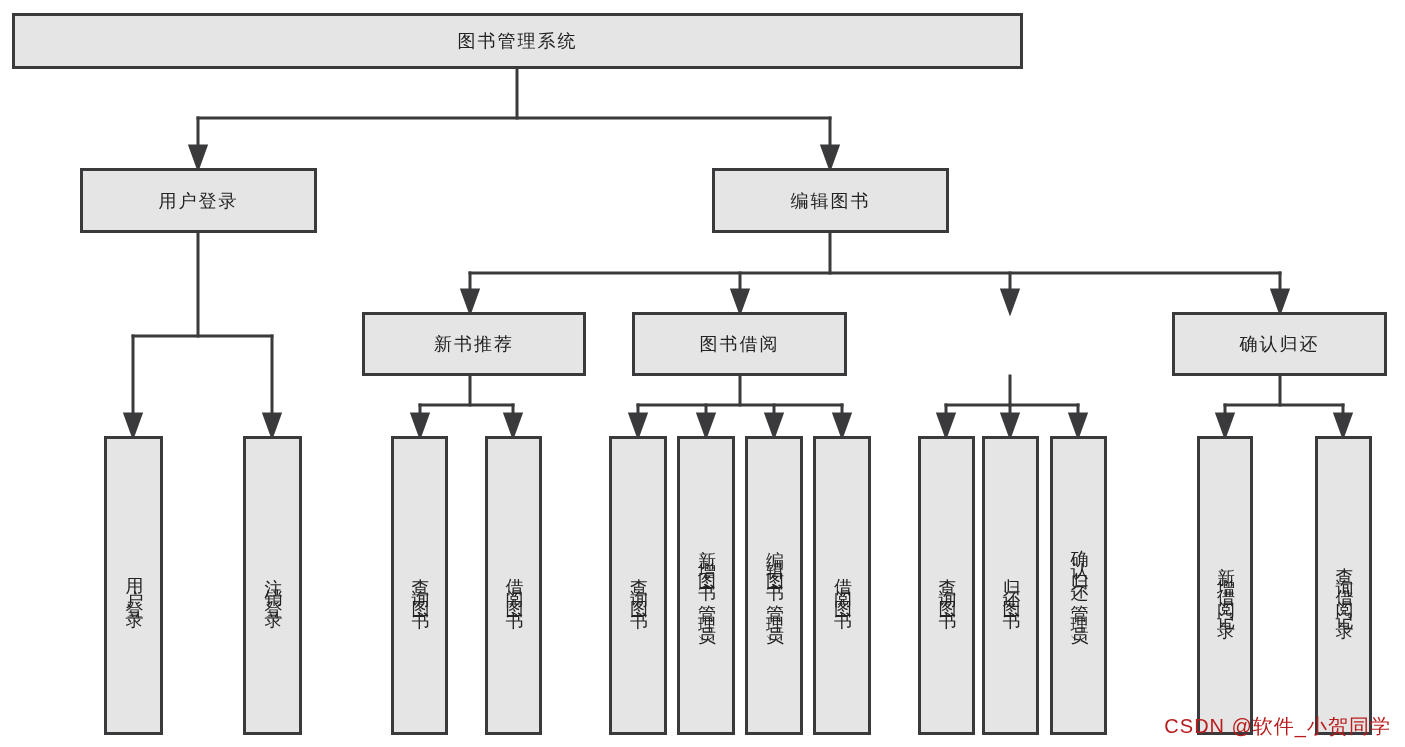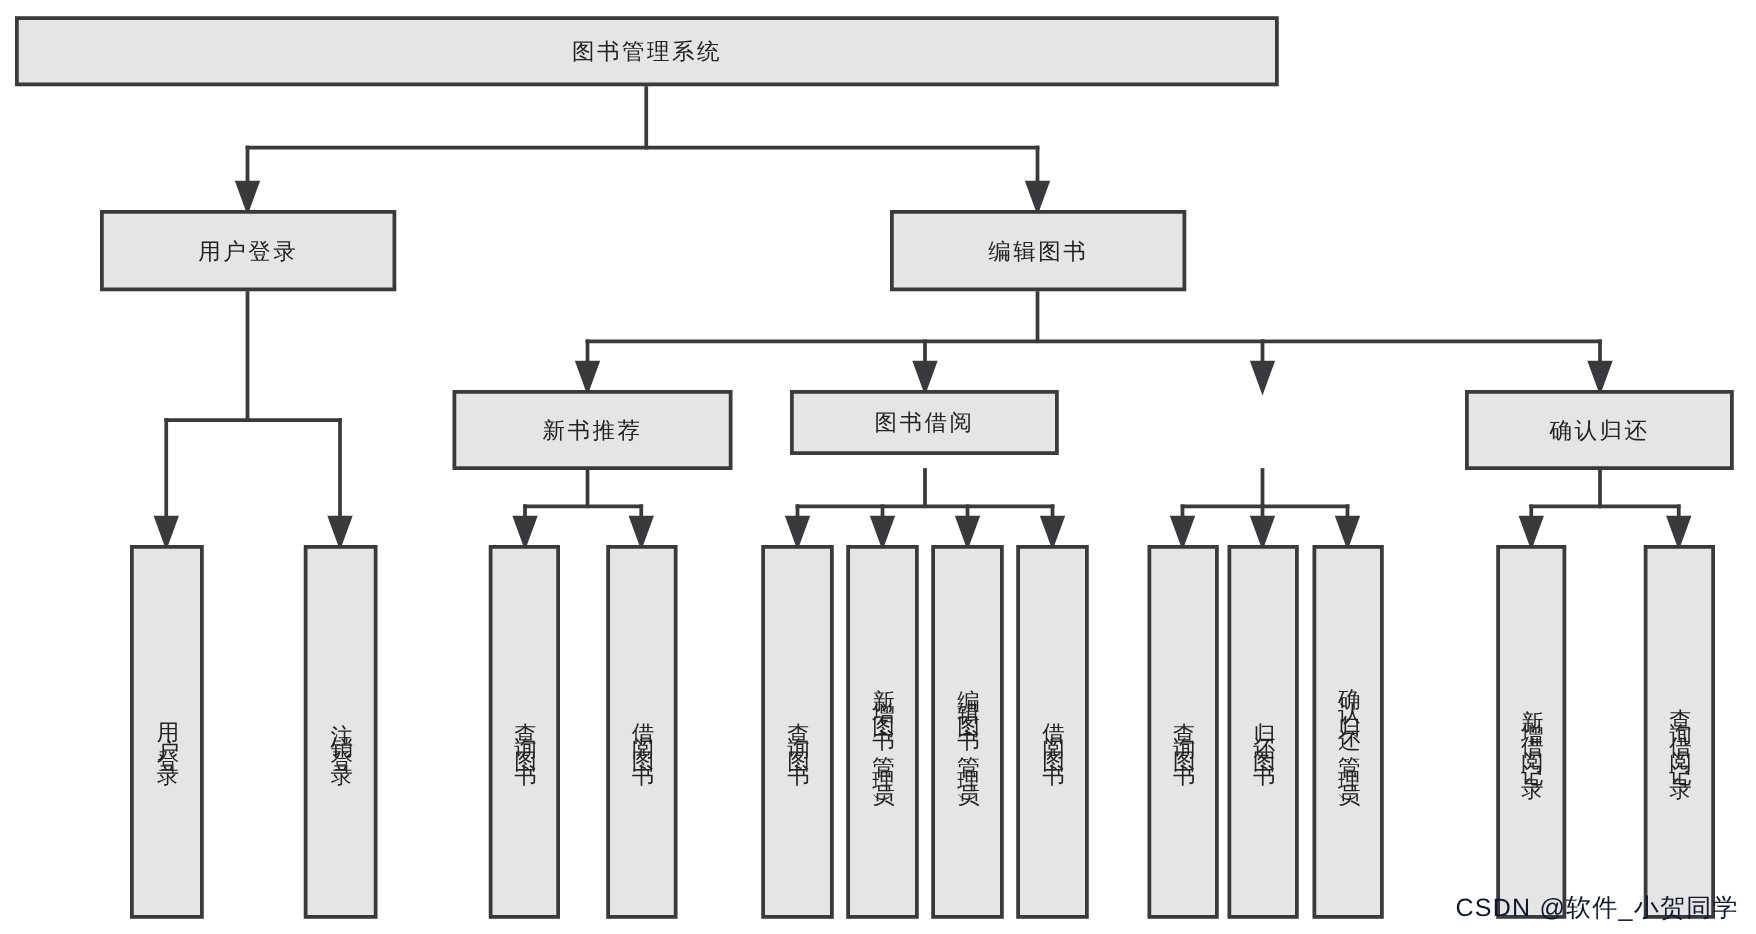--- a/index.html
+++ b/index.html
@@ -41,21 +41,21 @@
     writing-mode: vertical-rl;
     text-orientation: mixed;
     letter-spacing: 11px;
     line-height: 1.1;
     white-space: nowrap;
   }
   .watermark {
     position: absolute;
     right: 14px;
     bottom: 7px;
-    color: #0f172a;
+    color: #b91c1c;
     font-size: 20px;
     letter-spacing: 1px;
     pointer-events: none;
     white-space: nowrap;
   }
 </style>
 </head>
 <body>
 
 <div class="stage">
@@ -135,21 +135,21 @@
       <polygon points="1335,414 1351,414 1343,436"></polygon>
     </g>
   </svg>
 
   <div class="node hnode" style="left:12px;top:13px;width:1011px;height:56px">图书管理系统</div>
 
   <div class="node hnode" style="left:80px;top:168px;width:237px;height:65px">用户登录</div>
   <div class="node hnode" style="left:712px;top:168px;width:237px;height:65px">编辑图书</div>
 
   <div class="node hnode" style="left:362px;top:312px;width:224px;height:64px">新书推荐</div>
-  <div class="node hnode" style="left:632px;top:312px;width:215px;height:52px">图书借阅</div>
+  <div class="node hnode" style="left:632px;top:312px;width:215px;height:64px">图书借阅</div>
   <div class="node hnode" style="left:1172px;top:312px;width:215px;height:64px">确认归还</div>
 
   <div class="node vnode" style="left:104px;top:436px;width:59px;height:299px">
     <span class="vtext">用户登录</span>
   </div>
   <div class="node vnode" style="left:243px;top:436px;width:59px;height:299px">
     <span class="vtext">注销登录</span>
   </div>
 
   <div class="node vnode" style="left:391px;top:436px;width:57px;height:299px">

